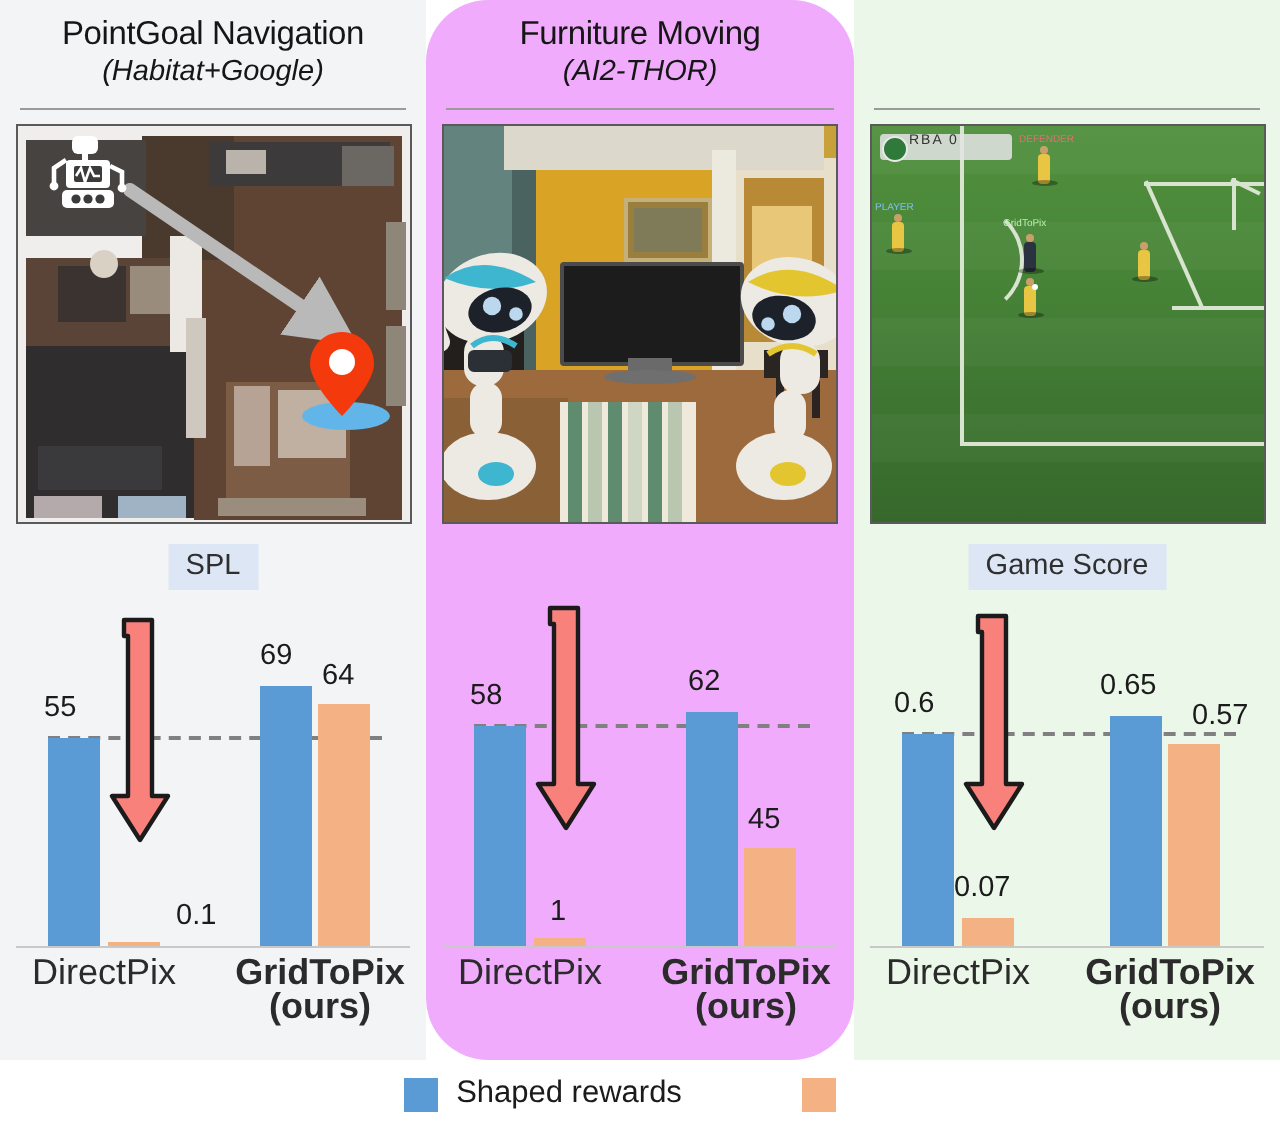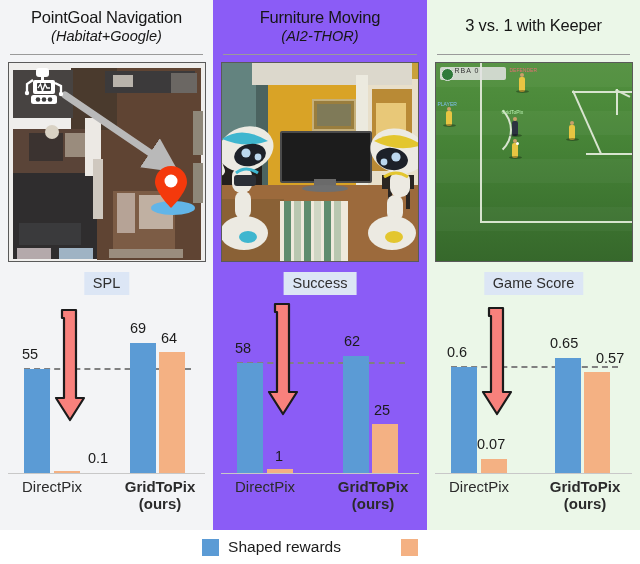--- a/index.html
+++ b/index.html
@@ -8,21 +8,21 @@
     font-family:"Liberation Sans", sans-serif;
     background:#ffffff;
     overflow:hidden;
   }
   .figure{position:relative;width:620px;height:564px;}
 
   
   .cols{display:flex;width:640px;height:530px;}
   .col{position:relative;box-sizing:border-box;}
   .col.c0{width:213px;background:#f3f4f6;}
-  .col.c1{width:214px;background:#8b5cf6;}
+  .col.c1{width:214px;background:#f0abfc;border-radius:31px;}
   .col.c2{width:213px;background:#ebf7e8;}
 
   
   .hdr{height:51px;display:flex;flex-direction:column;align-items:center;justify-content:center;}
   .hdr .t1{font-size:16.5px;color:#161616;letter-spacing:-0.2px;white-space:nowrap;}
   .hdr .t2{font-size:14.5px;font-style:italic;color:#161616;white-space:nowrap;margin-top:1px;}
   .rule{height:1px;background:#9a9a9a;margin:3px 10px 0 10px;}
 
   
   .thumb-wrap{display:flex;justify-content:center;margin-top:7px;}
@@ -105,21 +105,21 @@
   .chart{position:absolute;left:0;right:0;top:264px;height:265px;}
   .chip{position:absolute;top:8px;left:50%;transform:translateX(-50%);
         background:#dce6f5;color:#2f2f2f;font-size:14.5px;padding:3px 9px 4px 9px;white-space:nowrap;}
   .plot{position:absolute;left:8px;right:8px;top:44px;height:166px;}
   .axis{position:absolute;left:0;right:0;bottom:0;height:1px;background:#c8c8c8;}
   .bar{position:absolute;bottom:1px;}
   .bar.blue{background:#5b9bd5;}
   .bar.org{background:#f4b183;}
   .blabel{position:absolute;font-size:14.5px;color:#1b1b1b;white-space:nowrap;}
   .dash{position:absolute;height:0;border-top:2.5px dashed #808080;}
-  .xlab{position:absolute;top:214px;text-align:center;font-size:15px;color:#2b2b2b;line-height:17px;white-space:nowrap;}
+  .xlab{position:absolute;top:214px;text-align:center;font-size:18px;color:#2b2b2b;line-height:17px;white-space:nowrap;}
   .xlab.bold{font-weight:bold;}
   .redarrow{position:absolute;}
 
   
   .legend{position:absolute;left:0;right:0;top:530px;height:34px;background:#ffffff;
           display:flex;align-items:center;justify-content:center;gap:60px;}
   .lg{display:flex;align-items:center;gap:9px;}
   .sw{width:17px;height:17px;}
   .lgtxt{font-size:15.5px;color:#1b1b1b;}
 </style>
@@ -293,52 +293,50 @@
               <rect x="33" y="76" width="16" height="26" rx="8" fill="#eceae2"></rect>
               <ellipse cx="38" cy="114" rx="24" ry="17" fill="#eceae2"></ellipse>
               <ellipse cx="40" cy="118" rx="9" ry="6" fill="#e3c62f"></ellipse>
               <path d="M30 58 q12 -8 24 0" stroke="#e3c62f" stroke-width="3" fill="none"></path>
             </svg>
           </div>
         </div>
       </div>
 
       <div class="chart">
-        <div class="chip">Success</div>
         <div class="plot">
           <div class="axis"></div>
           <div class="dash" style="left:16px;right:14px;bottom:110px;"></div>
 
           <div class="bar blue" style="left:16px;width:26px;height:110px;"></div>
           <div class="blabel" style="left:14px;bottom:118px;">58</div>
 
           <div class="bar org" style="left:46px;width:26px;height:4px;"></div>
           <div class="blabel" style="left:54px;bottom:10px;">1</div>
 
           <div class="bar blue" style="left:122px;width:26px;height:117px;"></div>
           <div class="blabel" style="left:123px;bottom:125px;">62</div>
 
           <div class="bar org" style="left:151px;width:26px;height:49px;"></div>
-          <div class="blabel" style="left:153px;bottom:56px;">25</div>
+          <div class="blabel" style="left:153px;bottom:56px;">45</div>
 
           <svg class="redarrow" style="left:42px;top:-12px;" width="42" height="130">
             <path d="M12 8 L26 8 L26 96 L34 96 L20 118 L6 96 L14 96 L14 16 L12 16 Z" fill="#f8817c" stroke="#1b1b1b" stroke-width="2.2" stroke-linejoin="round"></path>
           </svg>
         </div>
         <div class="xlab" style="left:2px;width:100px;">DirectPix</div>
         <div class="xlab bold" style="left:110px;width:100px;">
           <span>GridToPix</span><br>
           <span>(ours)</span>
         </div>
       </div>
     </div>
 
     <div class="col c2">
       <div class="hdr">
-        <div class="t1">3 vs. 1 with Keeper</div>
       </div>
       <div class="rule"></div>
 
       <div class="thumb-wrap">
         <div class="thumb">
           <div class="gf">
             <div class="gf-grad"></div>
             <div class="gf-stripe" style="top:0px;"></div>
             <div class="gf-stripe" style="top:48px;"></div>
             <div class="gf-stripe" style="top:96px;"></div>

